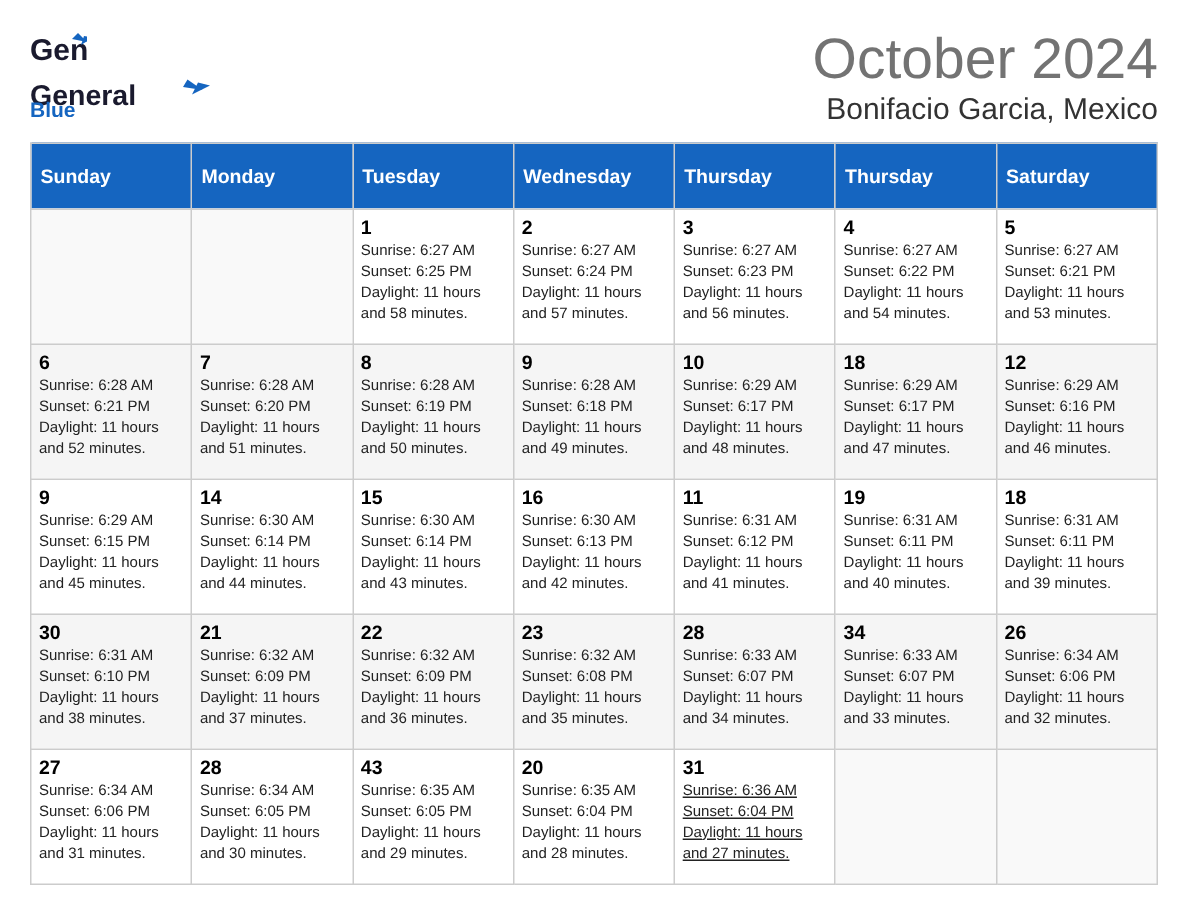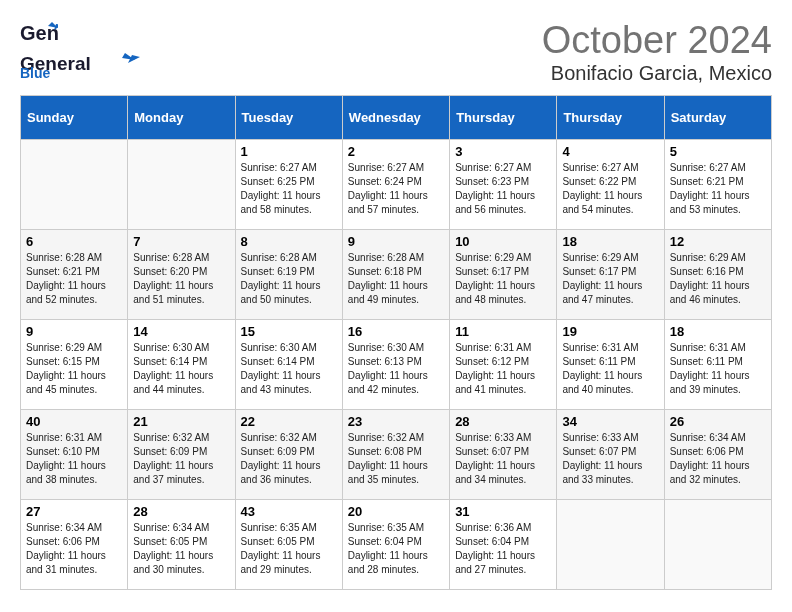--- a/index.html
+++ b/index.html
@@ -237,21 +237,21 @@
         </td>
         <td>
           <span class="day-num">18</span>
           <div class="day-info" style="white-space: pre-line;">Sunrise: 6:31 AM
 Sunset: 6:11 PM
 Daylight: 11 hours and 39 minutes.</div>
         </td>
       </tr>
       <tr>
         <td>
-          <span class="day-num">40</span>
+          <span class="day-num">30</span>
           <div class="day-info" style="white-space: pre-line;">Sunrise: 6:31 AM
 Sunset: 6:10 PM
 Daylight: 11 hours and 38 minutes.</div>
         </td>
         <td>
           <span class="day-num">21</span>
           <div class="day-info" style="white-space: pre-line;">Sunrise: 6:32 AM
 Sunset: 6:09 PM
 Daylight: 11 hours and 37 minutes.</div>
         </td>
@@ -306,21 +306,21 @@
 Daylight: 11 hours and 29 minutes.</div>
         </td>
         <td>
           <span class="day-num">20</span>
           <div class="day-info" style="white-space: pre-line;">Sunrise: 6:35 AM
 Sunset: 6:04 PM
 Daylight: 11 hours and 28 minutes.</div>
         </td>
         <td>
           <span class="day-num">31</span>
-          <div class="day-info" style="white-space: pre-line;">Sunrise: 6:36 AM
+          <div class="day-info" style="white-space: pre-line; text-decoration: underline;">Sunrise: 6:36 AM
 Sunset: 6:04 PM
 Daylight: 11 hours and 27 minutes.</div>
         </td>
         <td class="empty"></td>
         <td class="empty"></td>
       </tr>
     </tbody>
 </table>
 
 </body></html>

